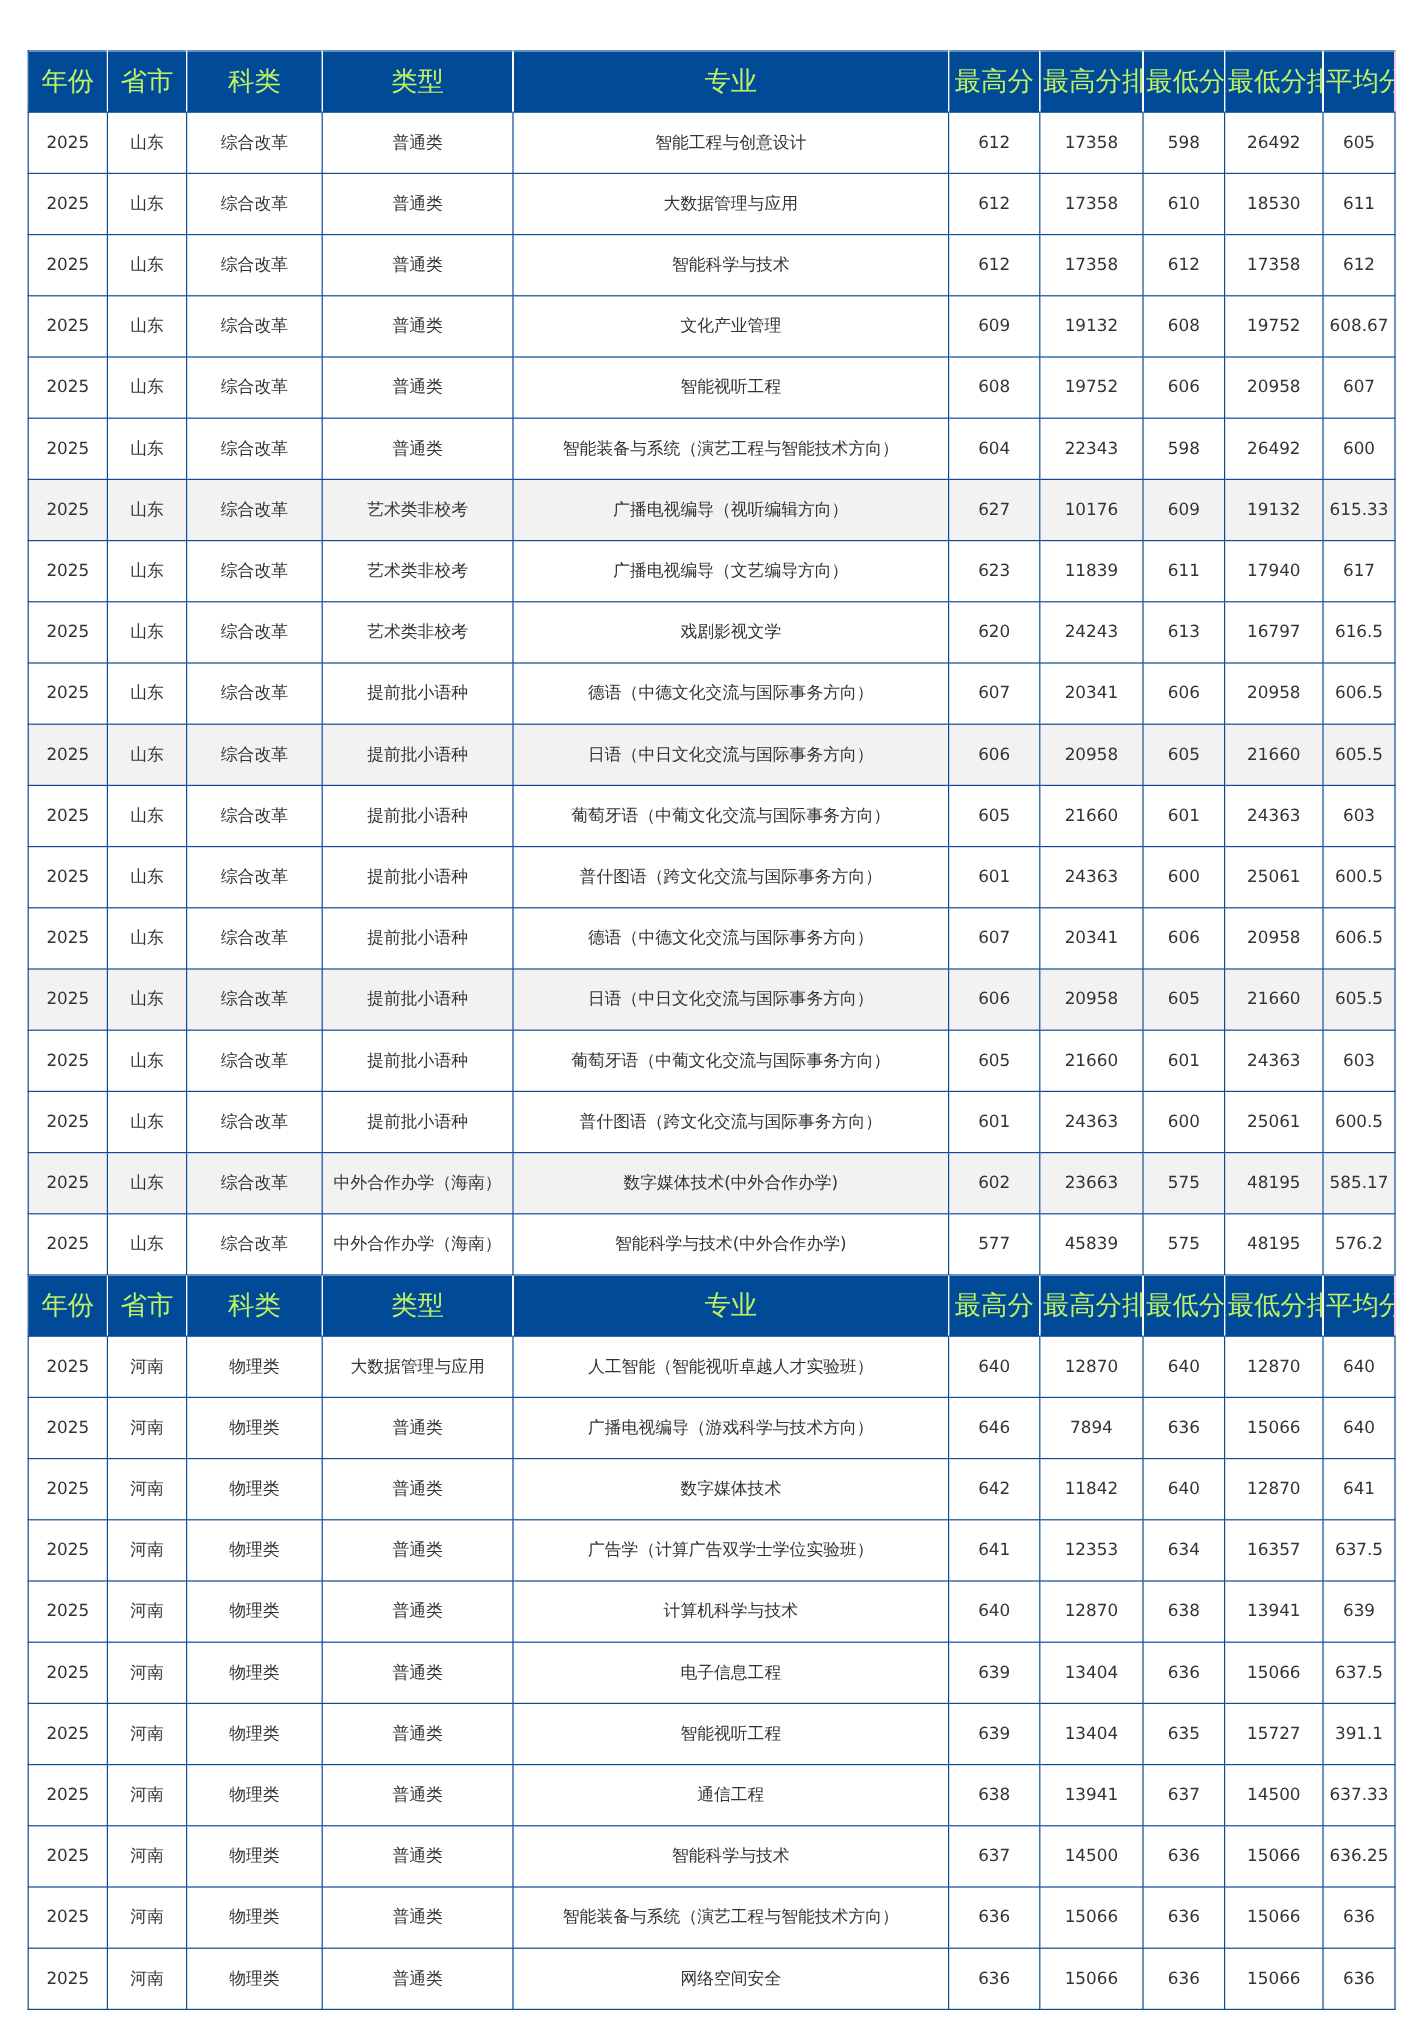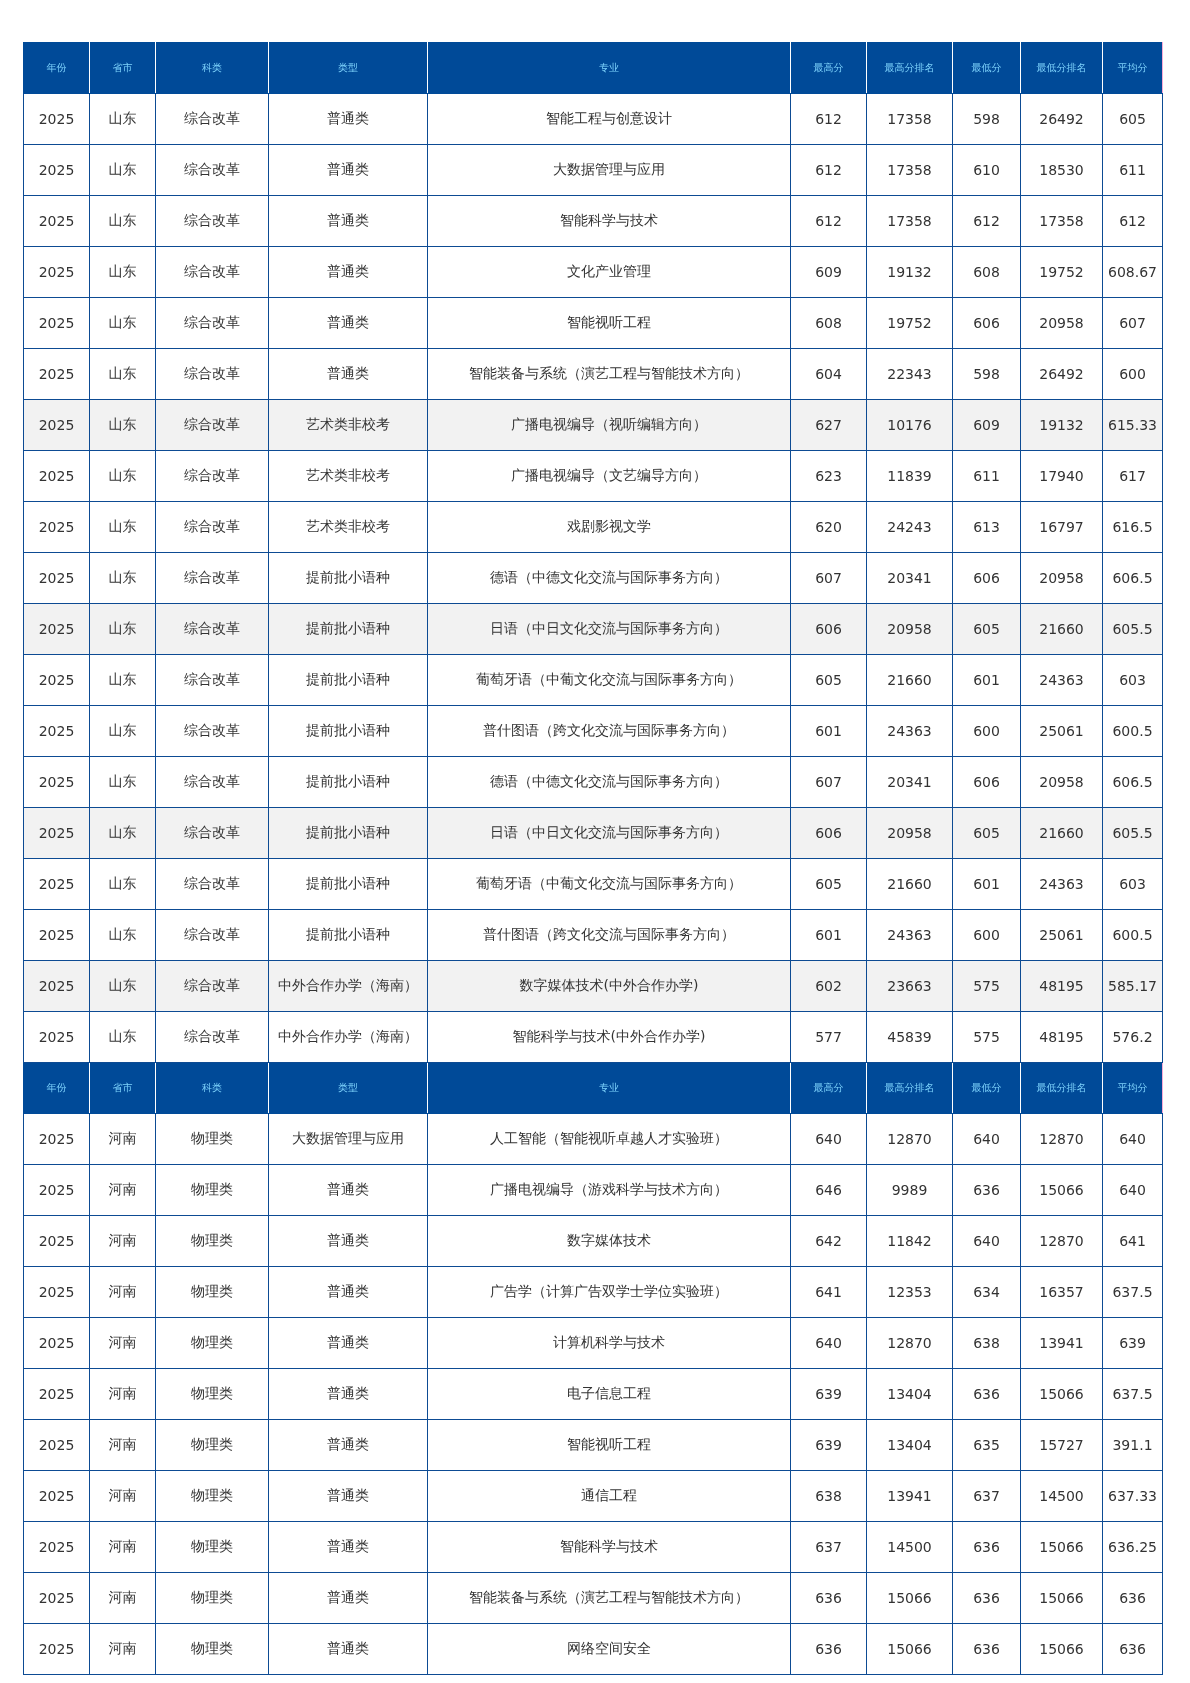--- a/index.html
+++ b/index.html
@@ -15,21 +15,21 @@
   col.c-maxrank { width: 86px; }
   col.c-min { width: 68px; }
   col.c-minrank { width: 82px; }
   col.c-avg { width: 60px; }
   th, td {
     height: 51px; box-sizing: border-box; padding: 0 2px;
     text-align: center; vertical-align: middle;
     font-size: 14px; white-space: nowrap; overflow: hidden;
   }
   th {
-    background: #004a98; color: #7dd3fc; font-weight: normal; font-size: 10px;
+    background: #004a98; color: #bef264; font-weight: normal; font-size: 22px;
     border-left: 1px solid #ffffff; border-right: 1px solid #ffffff;
     border-top: 1px solid #004a98; border-bottom: 1px solid #004a98;
   }
   th:first-child { border-left: 1px solid #004a98; }
   th:last-child { border-right: 1px solid #f9a8d4; }
   td { color: #333333; border: 1px solid #0d4b93; }
   tr.shaded td { background: #f2f2f2; }
 </style>
 </head>
 <body>
@@ -313,21 +313,21 @@
           <td>12870</td>
           <td>640</td>
         </tr>
         <tr>
           <td>2025</td>
           <td>河南</td>
           <td>物理类</td>
           <td>普通类</td>
           <td>广播电视编导（游戏科学与技术方向）</td>
           <td>646</td>
-          <td>9989</td>
+          <td>7894</td>
           <td>636</td>
           <td>15066</td>
           <td>640</td>
         </tr>
         <tr>
           <td>2025</td>
           <td>河南</td>
           <td>物理类</td>
           <td>普通类</td>
           <td>数字媒体技术</td>

